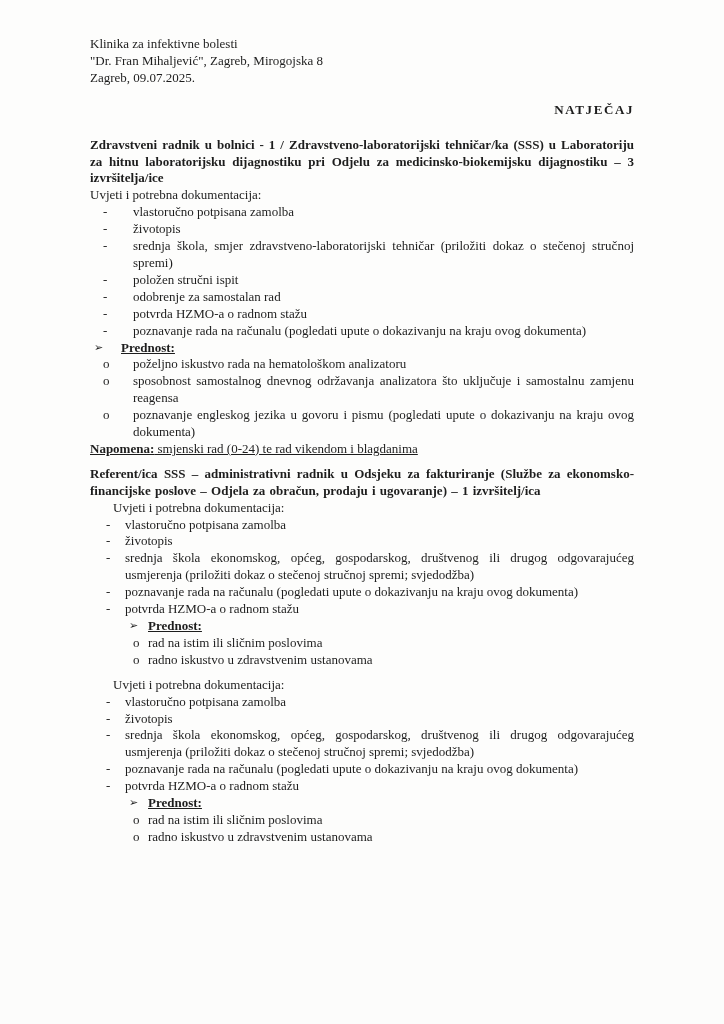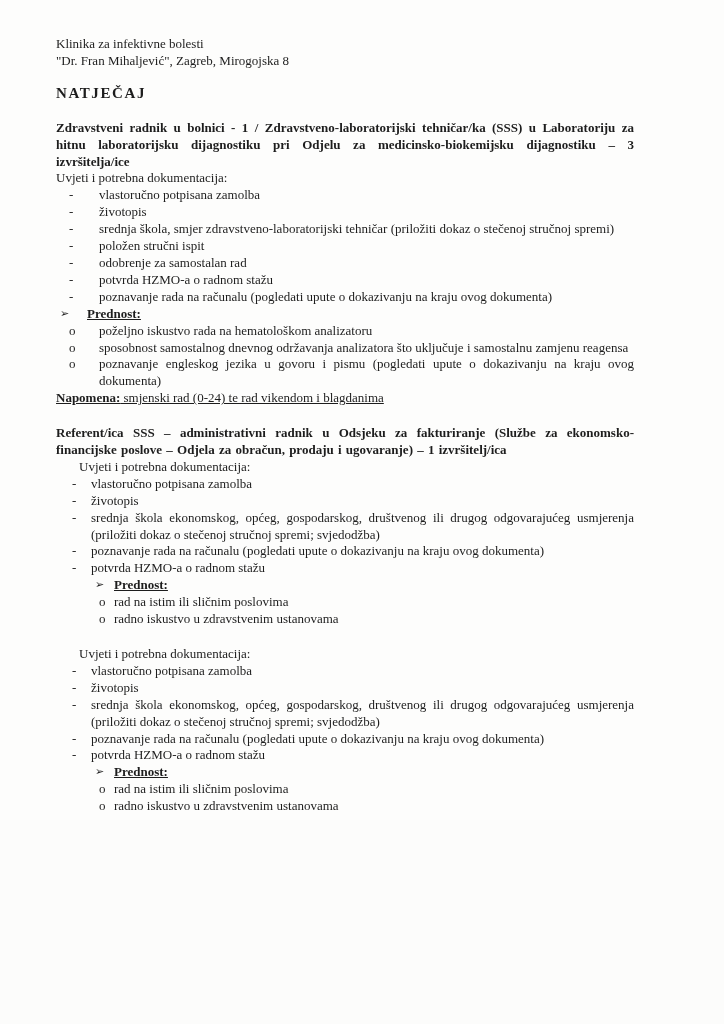--- a/index.html
+++ b/index.html
@@ -3,27 +3,27 @@
 <meta charset="utf-8">
 <style>
   html,body{margin:0;padding:0;}
   body{
     width:724px;height:1024px;overflow:hidden;
     background:#fcfcfb;
     font-family:"Liberation Serif","DejaVu Serif",serif;
     font-size:13px;line-height:16.9px;color:#1d1d1d;
     -webkit-font-smoothing:antialiased;
   }
-  .page{width:724px;height:820px;box-sizing:border-box;padding:36px 90px 0 56px;background:#fdfdfc;}
+  .page{width:724px;height:820px;box-sizing:border-box;padding:36px 90px 0 90px;background:#fdfdfc;}
   .lh-line{white-space:nowrap;}
   .intro{margin:24px 0 0 0;text-align:justify;}
-  .doc-title{margin:15px 0 0 0;text-align:left;font-size:15px;font-weight:bold;letter-spacing:1.6px;}
+  .doc-title{margin:15px 0 0 0;text-align:right;font-size:13px;font-weight:bold;letter-spacing:1.6px;}
   .subtitle{margin:14px 0 0 0;text-align:justify;}
   .emph{font-weight:bold;text-decoration:underline;}
-  .job{margin-top:18px;}
+  .job{margin-top:8px;}
   .job.first{margin-top:18px;}
   .job-title{margin:0;font-size:13px;font-weight:bold;text-align:justify;word-spacing:1px;}
   .uvjeti{margin:0;}
   .uvjeti.ind2{margin-left:23px;}
   .row{display:flex;}
   .mk{flex:0 0 auto;}
   .mk-arrow{font-family:"DejaVu Sans",sans-serif;font-size:11px;}
   .tx{flex:1 1 auto;text-align:justify;}
   .pred{font-weight:bold;text-decoration:underline;text-align:left;}
   
@@ -41,20 +41,21 @@
   .note-label{font-weight:bold;}
 </style>
 </head>
 <body>
 
 <div class="page">
 
   <div class="letterhead">
     <div class="lh-line">Klinika za infektivne bolesti</div>
     <div class="lh-line">"Dr. Fran Mihaljević", Zagreb, Mirogojska 8</div>
+    <div class="lh-line">Zagreb, 09.07.2025.</div>
   </div>
 
 
   <h1 class="doc-title">NATJEČAJ</h1>
 
 
   <section class="job first s1">
     <h2 class="job-title">Zdravstveni radnik u bolnici - 1 / Zdravstveno-laboratorijski tehničar/ka (SSS) u Laboratoriju za hitnu laboratorijsku dijagnostiku pri Odjelu za medicinsko-biokemijsku dijagnostiku – 3 izvršitelja/ice</h2>
     <p class="uvjeti">Uvjeti i potrebna dokumentacija:</p>
 

